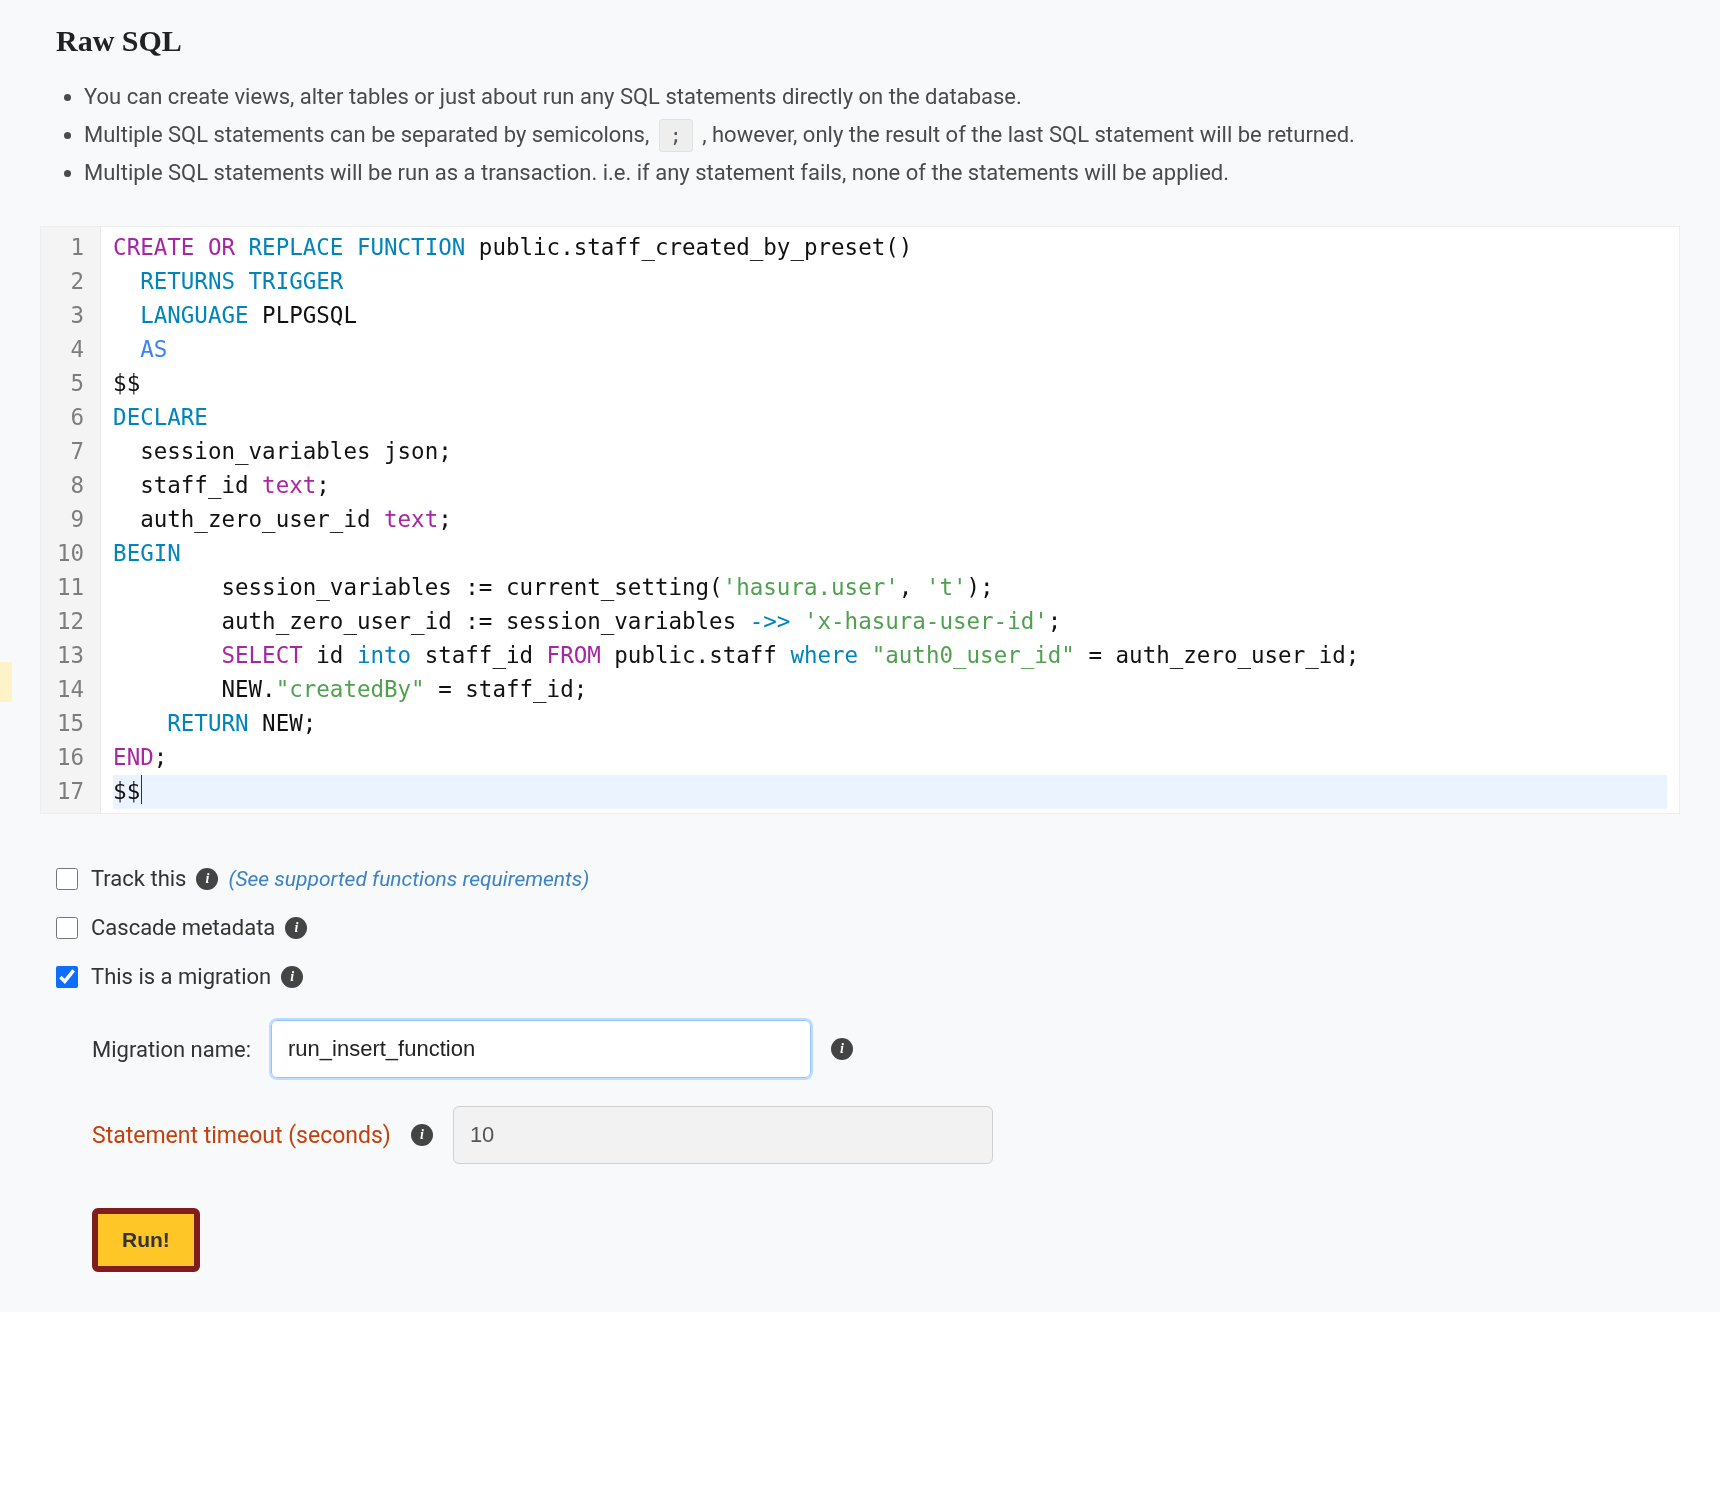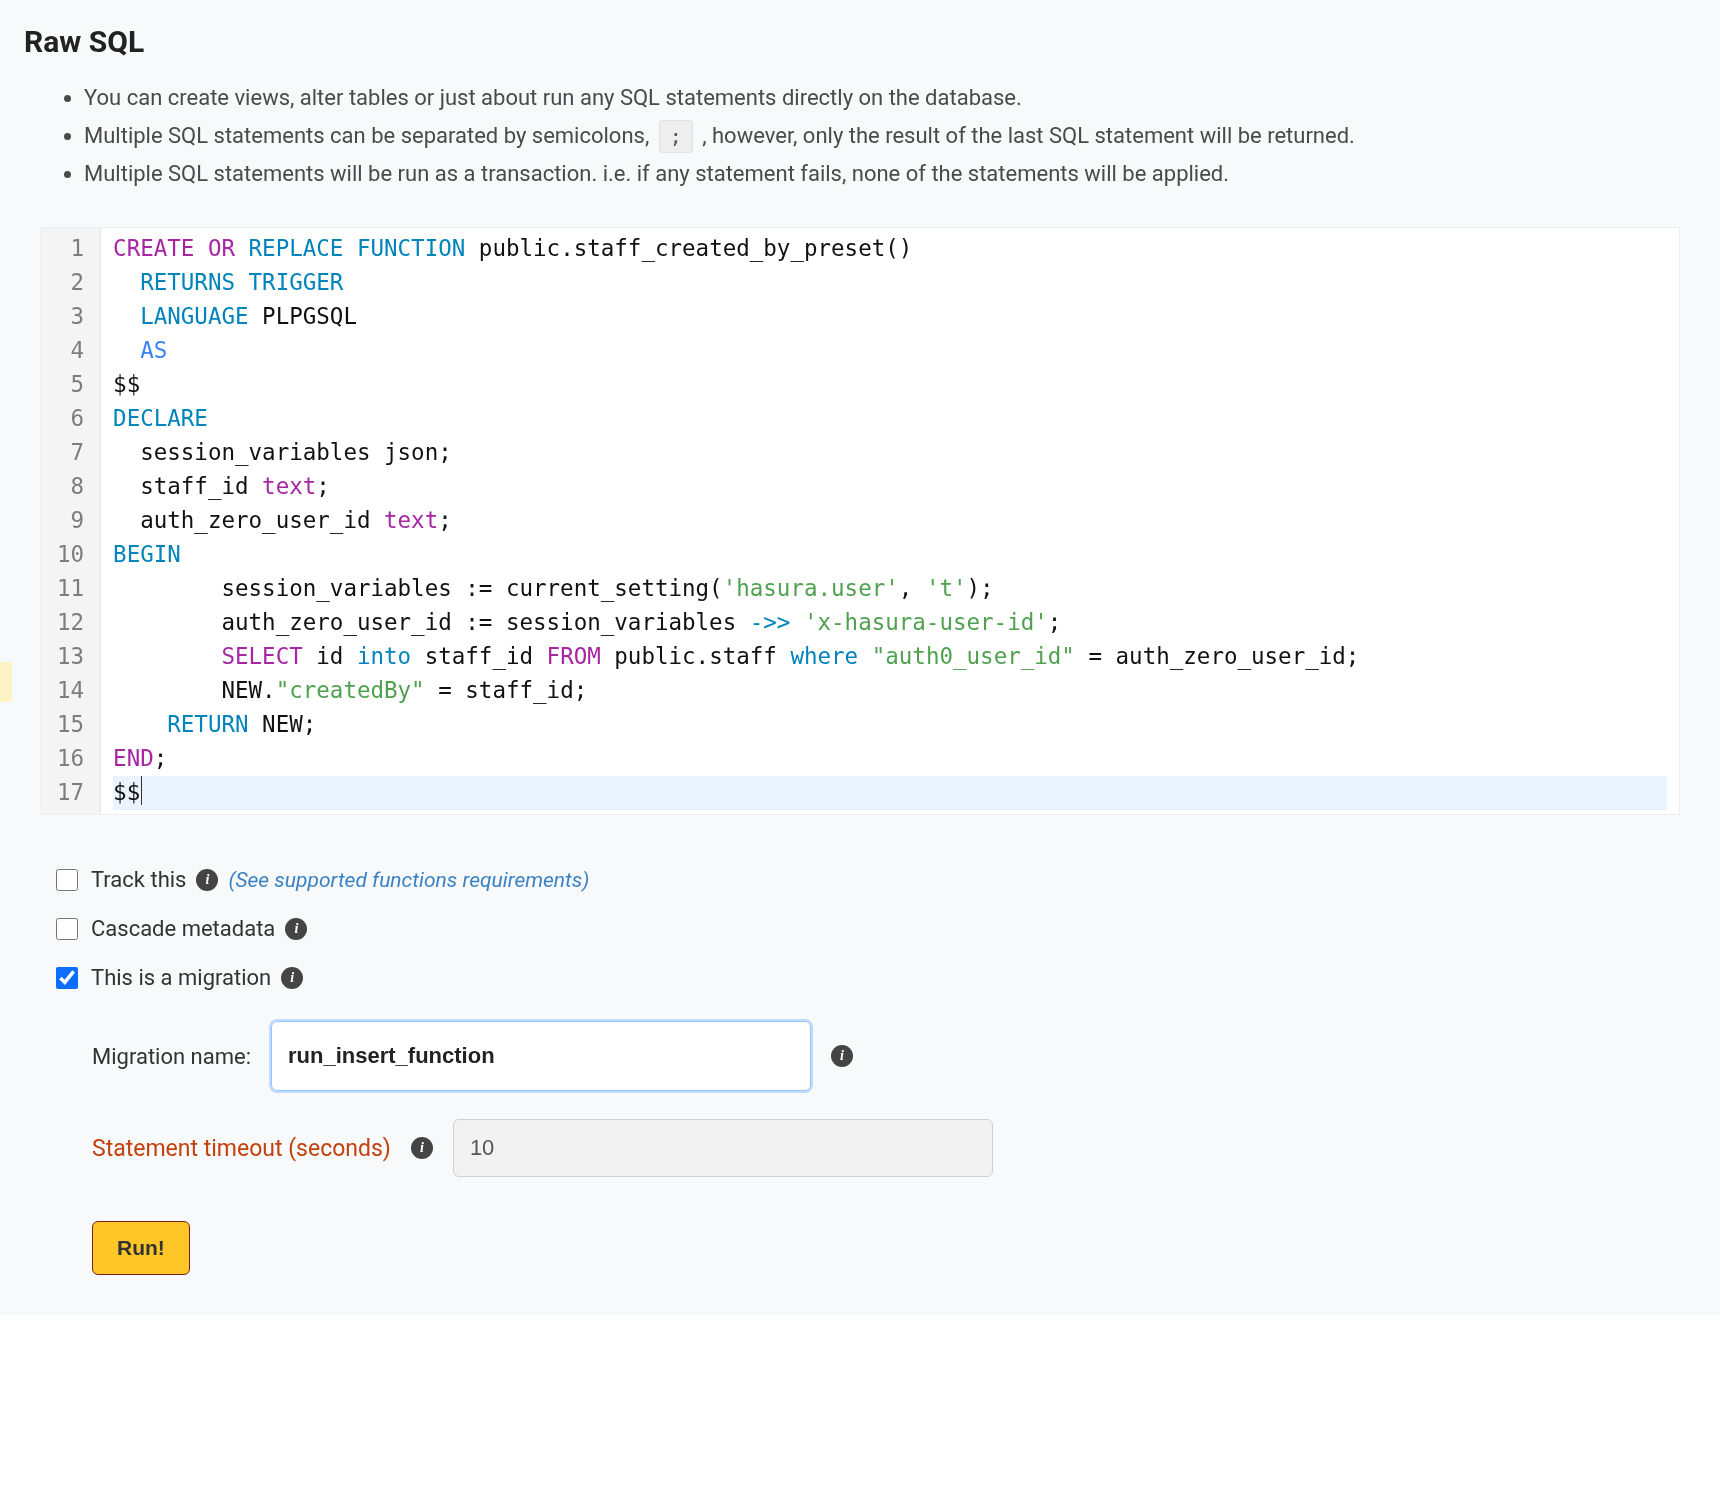--- a/index.html
+++ b/index.html
@@ -9,21 +9,22 @@
     font-size: 19px;
     color: #2b2b2b;
     background: #fff;
   }
   .page {
     width: 1720px;
     background: #f8f9fa;
     padding-bottom: 40px;
   }
   .header {
-    padding: 24px 40px 8px 24px;
+    padding: 24px 40px 8px 56px;
+    font-family: Liberation Serif, serif;
   }
   .title {
     font-size: 30px;
     font-weight: 700;
     color: #222;
   }
   .intro {
     padding: 6px 40px 12px 40px;
   }
   .intro ul {
@@ -120,29 +121,28 @@
   }
   .mig-row {
     display: flex;
     align-items: center;
     gap: 20px;
     padding: 10px 0 6px 40px;
   }
   .mig-row .lbl { color: #333; font-size: 22px; }
   .mig-input {
     width: 540px;
-    height: 70px;
+    height: 58px;
     border: 1px solid #93c5fd;
     outline: 2px solid #bfdbfe;
     border-radius: 6px;
     padding: 0 16px;
     font-size: 22px;
     color: #222;
     background: #fff;
-    font-weight: bold;
   }
   .note {
     padding: 16px 40px 4px 70px;
     color: #6b6b6b;
     font-style: italic;
     font-size: 22px;
   }
   .timeout-row {
     display: flex;
     align-items: center;
@@ -156,21 +156,21 @@
     border: 1px solid #d0d0d0;
     border-radius: 6px;
     background: #f2f2f2;
     color: #555;
     font-size: 22px;
     padding: 0 16px;
   }
   .run {
     margin: 44px 0 0 40px;
     background: #ffc627;
-    border: 1px solid #7f1d1d;
+    border: 6px solid #7f1d1d;
     color: #333;
     font-weight: 700;
     font-size: 21px;
     padding: 14px 24px;
     border-radius: 6px;
     cursor: pointer;
   }
   .stripe { position:absolute; left:0; top:662px; width:12px; height:40px; background:#fef3c7; }
   .wrapper { position:relative; }
 </style>

